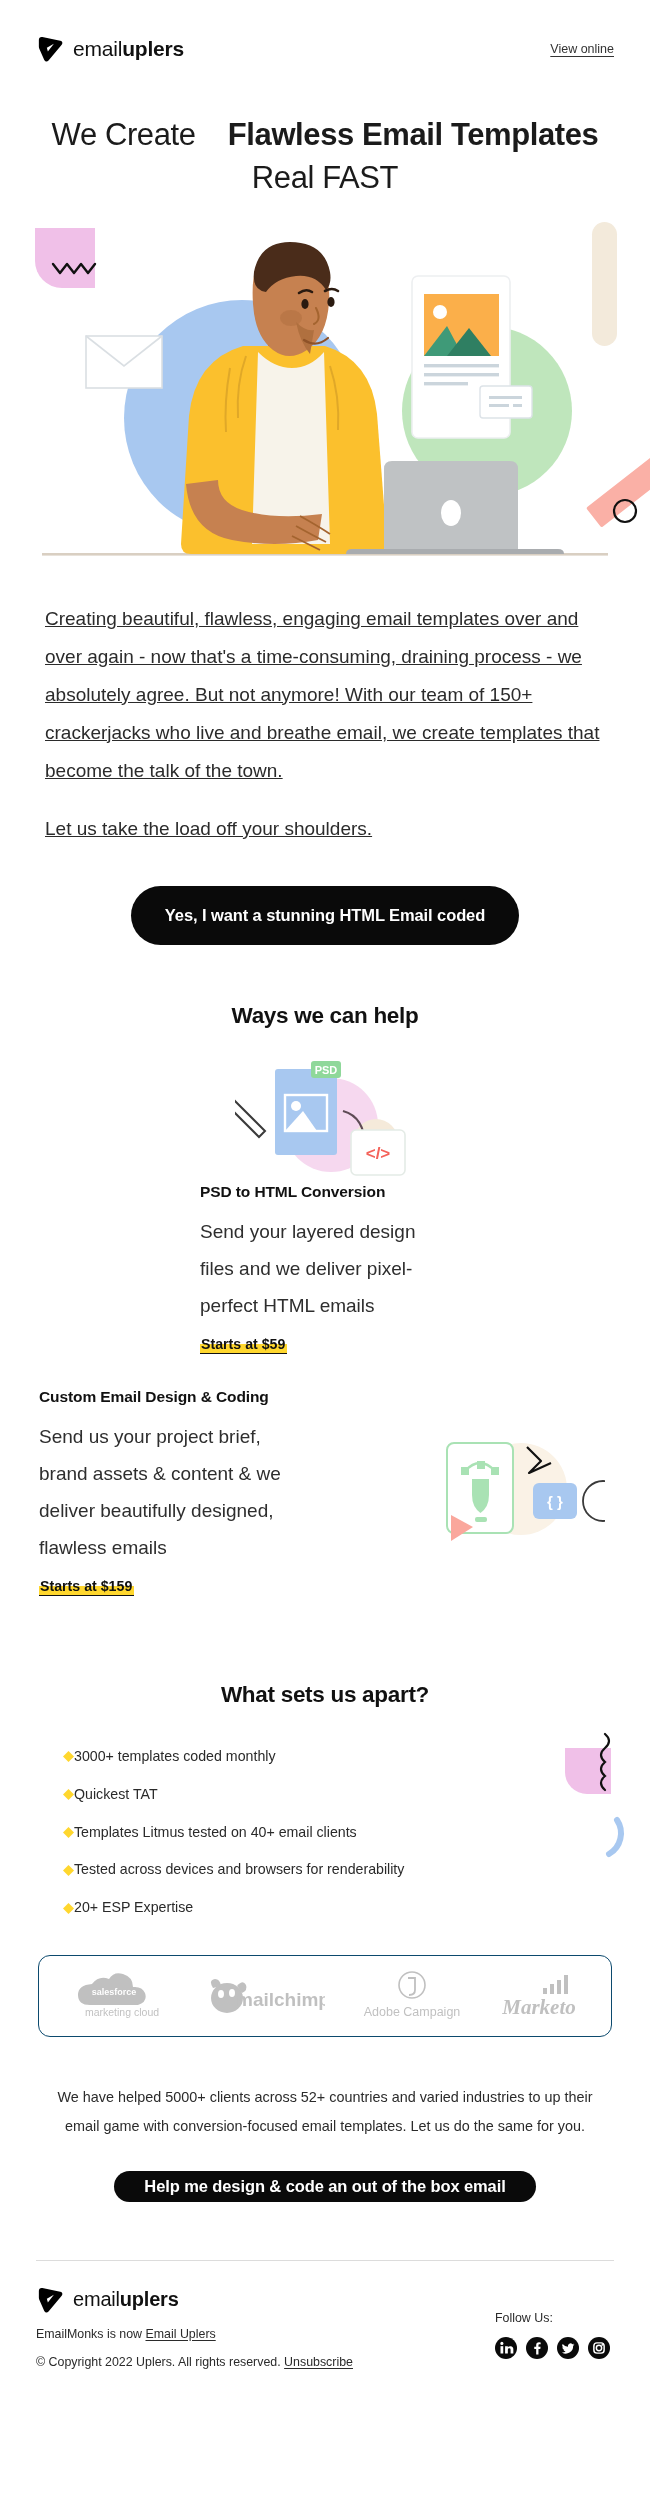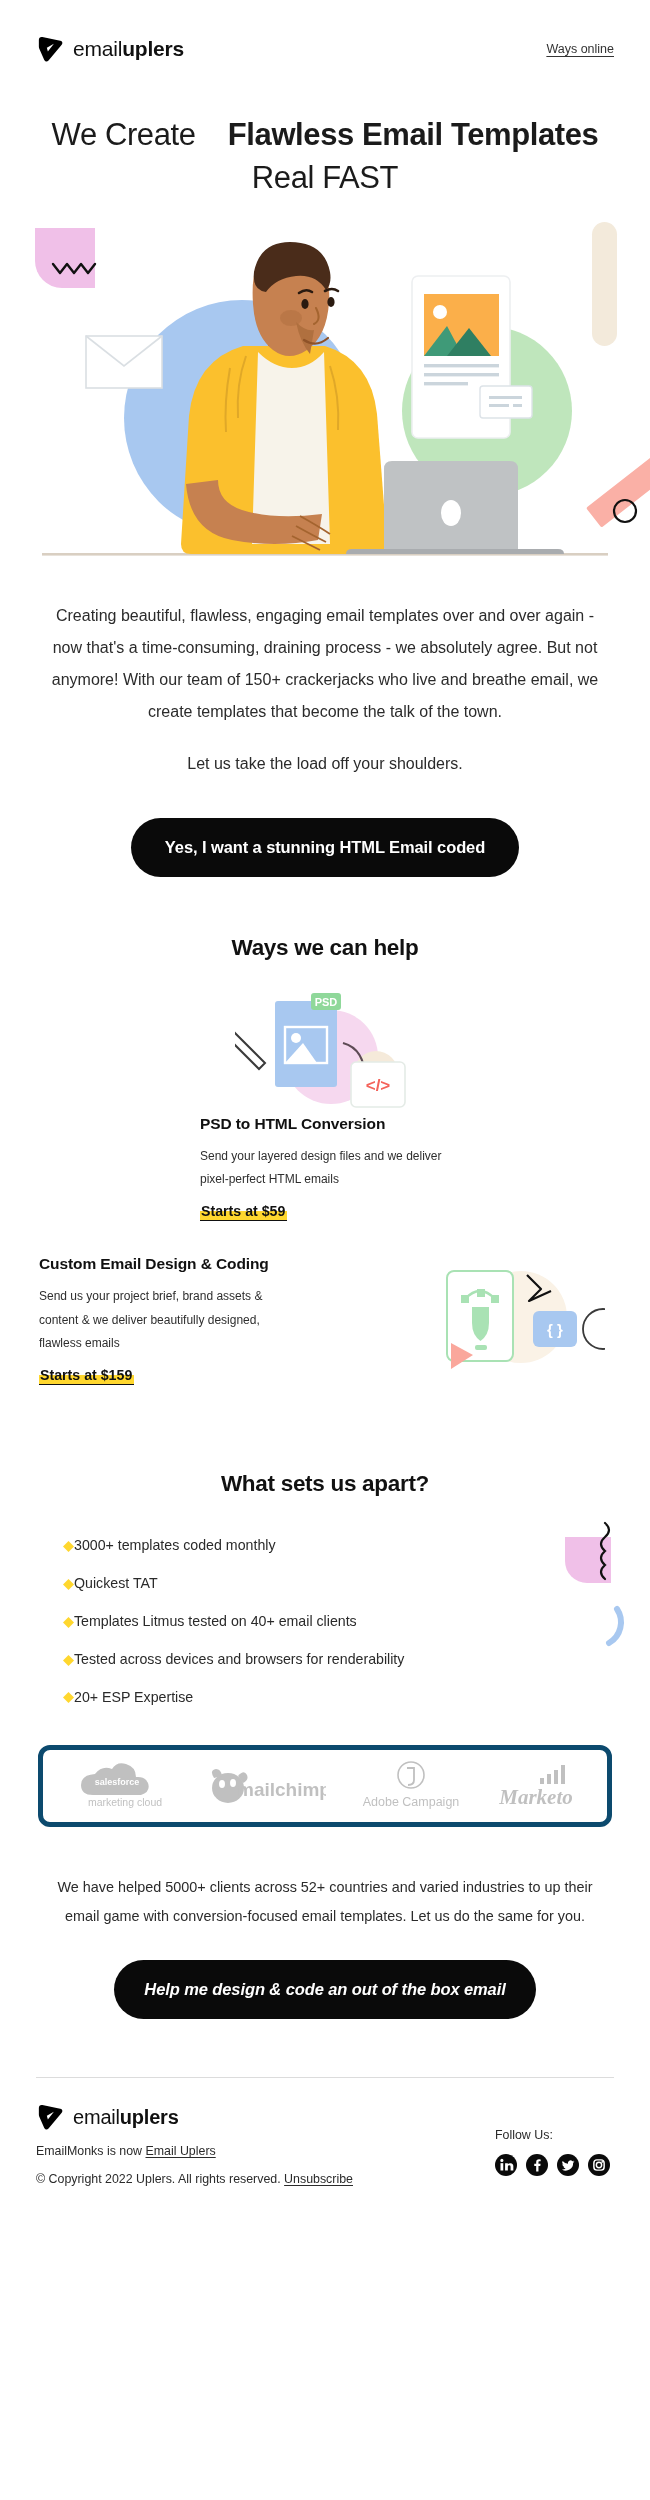--- a/index.html
+++ b/index.html
@@ -35,71 +35,71 @@
     letter-spacing: -0.4px;
   }
   .headline b { font-weight: 700; margin-left: 24px; }
 
   
   .hero { position: relative; width: 650px; height: 360px; margin-top: 16px; }
   .hero svg { display:block; }
 
   
   .copy {
-    width: 560px; margin: 24px auto 0; text-align:center;
-    font-size: 16px; line-height: 2.0; color:#2b2b2b; font-weight: 400;
+    width: 560px; margin: 24px auto 0; 
+    font-size: 19px; line-height: 2.0; color:#2b2b2b; font-weight: 400; text-decoration: underline;
   }
   .copy .second { margin-top: 20px; display:block; }
 
   
   .cta-wrap { display:flex; justify-content:center; }
   .cta {
     background:#0a0a0a; color:#fff; border:none; border-radius: 40px;
     font-family: inherit; font-weight: 700; cursor:pointer;
     letter-spacing: -0.1px;
   }
   .cta-1 { margin-top: 38px; padding: 20px 34px; font-size: 16.5px; }
-  .cta-2 { margin-top: 30px; padding: 20px 30px; font-size: 16.5px; font-style: italic; }
+  .cta-2 { margin-top: 30px; padding: 6px 30px; font-size: 16.5px; }
 
   
   .section-title {
     text-align:center; font-size: 22.5px; font-weight: 700; color:#111;
     letter-spacing: -0.3px;
   }
   .title-ways { margin-top: 58px; }
   .title-apart { margin-top: 86px; text-align: center; }
 
   
   .service { position: relative; display:flex; align-items:center; width: 600px; margin: 0 auto; }
   .service-1 { margin-top: 24px; flex-direction: column; }
   .service-2 { margin-top: 34px; }
   .svc-art { flex: 0 0 auto; width: 230px; display:flex; justify-content:center; }
   .svc-body { flex: 1 1 auto; }
   .svc-title { font-size: 15.5px; font-weight: 700; color:#111; letter-spacing:-0.1px; }
   .svc-desc {
-    margin-top: 12px; font-size: 12px; line-height: 1.95; color:#2e2e2e;
+    margin-top: 12px; font-size: 19px; line-height: 1.95; color:#2e2e2e;
     max-width: 250px;
   }
   .svc-price {
     display:inline-block; margin-top: 12px; font-size: 14.2px; font-weight: 700; color:#111;
     background: linear-gradient(to top, #FFD72E 0 9px, transparent 9px 100%);
     padding: 0 2px 1px 1px;
     border-bottom: 1.5px solid #111;
   }
   .service-2 .svc-body { padding-left: 14px; }
 
   
   .bullets { width: 560px; margin: 30px auto 0; position: relative; }
   .bullet { display:flex; align-items:center; padding: 9px 0 9px 18px; }
   .bullet-mark { flex:0 0 auto; width: 11px; height: 11px; }
   .bullet-text { font-size: 14.2px; color:#2a2a2a; line-height:1.4; }
 
   
   .logo-strip {
-    width: 574px; margin: 28px auto 0; border: 5px solid #0c4a6e;
+    width: 574px; margin: 28px auto 0; border: 1px solid #0c4a6e;
     border-radius: 12px; height: 82px;
     display:flex; align-items:center; justify-content: space-around; padding: 0 14px;
   }
   .logo-cell { display:flex; align-items:center; justify-content:center; opacity: .62; }
 
   
   .closing {
     width: 570px; margin: 46px auto 0; text-align:center;
     font-size: 14.4px; line-height: 2.0; color:#2b2b2b;
   }
@@ -126,21 +126,21 @@
   <div class="header">
     <div class="brand">
       <svg class="brand-mark" viewBox="0 0 30 28">
         <path d="M3 4.2C3 2 4.6.6 6.8 1.1L26 5.1c2.3.5 3 2.4 1.6 4.2L13.4 26.4c-1.5 1.8-3.6 1.5-4.7-.7L3.6 14.1C3.2 13.2 3 12.3 3 11.4z" fill="#000"></path>
         <path d="M19.2 8.4l-7.6 4.3 1.1 3.9z" fill="#fff"></path>
       </svg>
       <div class="brand-text">
         <span class="light">email</span><b>uplers</b>
       </div>
     </div>
-    <a class="view-online">Ways online</a>
+    <a class="view-online">View online</a>
   </div>
 
   <h1 class="headline">
     <span>We Create </span><b>Flawless Email Templates</b><span> Real FAST</span>
   </h1>
 
   <div class="hero">
     <svg width="650" height="360" viewBox="0 0 650 360">
 
       <path d="M35 12 h60 v60 h-33 a27 27 0 0 1 -27 -27 z" fill="#F0C0E8"></path>

